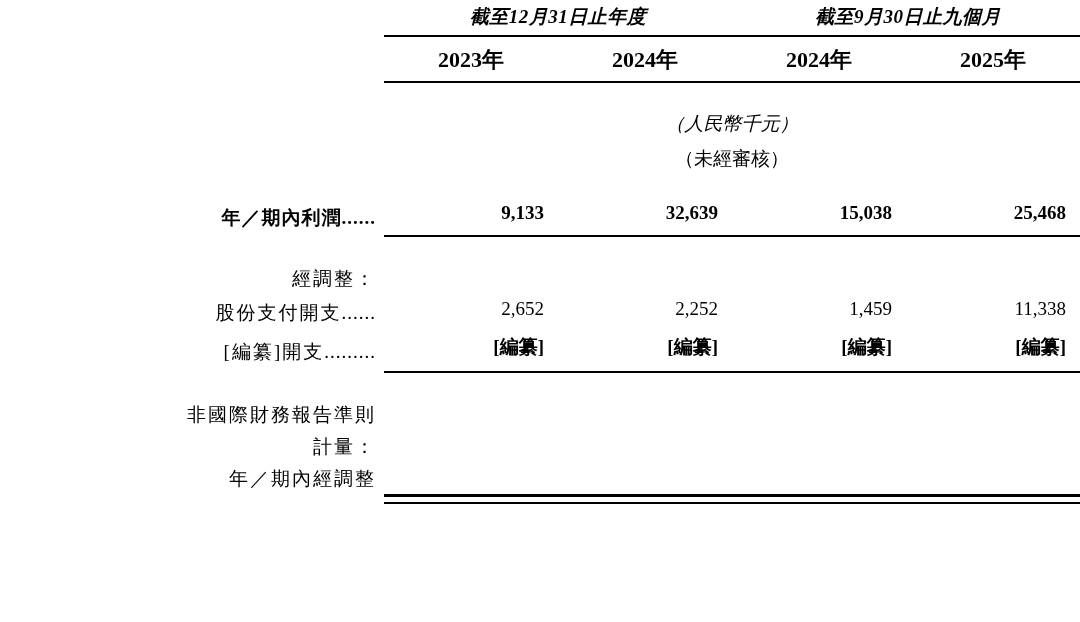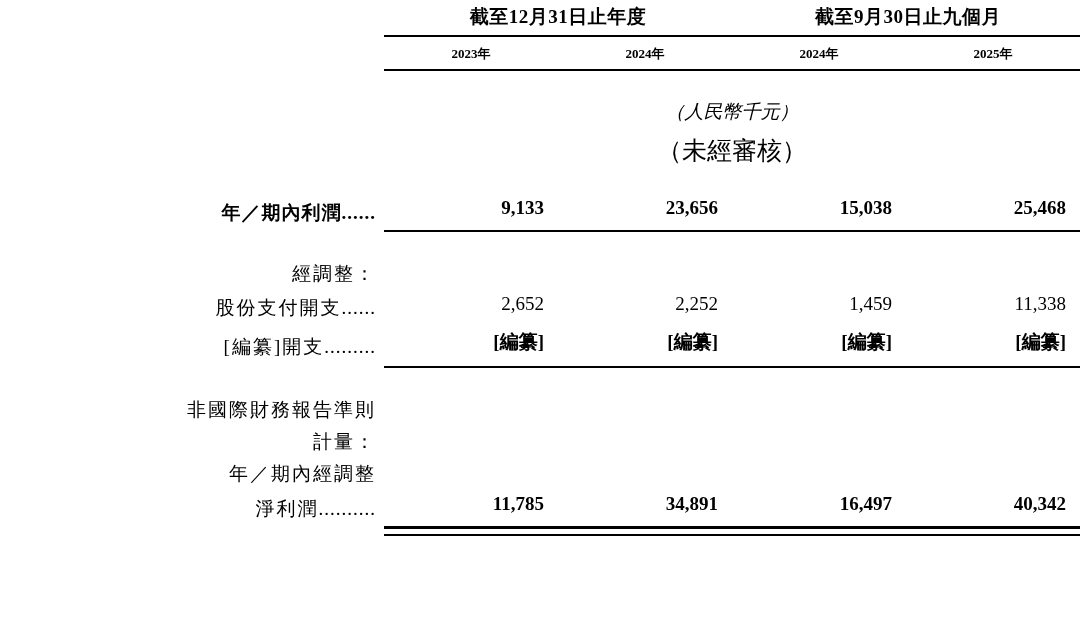--- a/index.html
+++ b/index.html
@@ -29,41 +29,42 @@
   col.c-num   { width: 174px; }
   
   .grp-head {
     text-align: center;
     font-weight: bold;
     font-size: 19px;
     padding: 4px 6px 5px 6px;
     border-bottom: 2px solid #000;
     letter-spacing: 0.5px;
     white-space: nowrap;
+    font-style: italic;
   }
   .grp-head.pad-l { padding-left: 10px; }
   .yr-head {
     text-align: center;
     font-weight: bold;
-    font-size: 13px;
+    font-size: 22px;
     padding: 8px 6px 6px 6px;
     border-bottom: 2px solid #000;
     white-space: nowrap;
   }
   .spacer-cell { border: none; }
   .sub-note {
     text-align: center;
     font-size: 19px;
     font-style: italic;
     padding-top: 28px;
     white-space: nowrap;
   }
   .sub-note2 {
     text-align: center;
-    font-size: 25px;
+    font-size: 19px;
     padding-top: 8px;
     white-space: nowrap;
     font-family: Liberation Serif, serif;
   }
   
   td.lbl {
     font-size: 19px;
     font-weight: bold;
     padding: 3px 8px 3px 130px;
     white-space: nowrap;
@@ -130,21 +131,21 @@
         <td class="sub-note2" colspan="4">（未經審核）</td>
       </tr>
 
       <tr class="gap-row">
           <td colspan="5"></td>
         </tr>
 
       <tr class="rule-single">
         <td class="lbl"><span>年／期內利潤</span><span class="dots">......</span></td>
         <td class="num bold">9,133</td>
-        <td class="num bold">23,656</td>
+        <td class="num bold">32,639</td>
         <td class="num bold">15,038</td>
         <td class="num bold">25,468</td>
       </tr>
 
       <tr class="gap-row">
           <td colspan="5"></td>
         </tr>
 
       <tr>
         <td class="lbl reg">經調整：</td>
@@ -191,27 +192,20 @@
       </tr>
 
       <tr>
         <td class="lbl reg">年／期內經調整</td>
         <td class="num"></td>
         <td class="num"></td>
         <td class="num"></td>
         <td class="num"></td>
       </tr>
 
-      <tr>
-        <td class="lbl reg indent1"><span>淨利潤</span><span class="dots">..........</span></td>
-        <td class="num bold">11,785</td>
-        <td class="num bold">34,891</td>
-        <td class="num bold">16,497</td>
-        <td class="num bold">40,342</td>
-      </tr>
       <tr class="dbl-rule">
         <td></td>
         <td class="num"></td>
         <td class="num"></td>
         <td class="num"></td>
         <td class="num"></td>
       </tr>
 
       <tr class="gap-row">
           <td colspan="5"></td>

